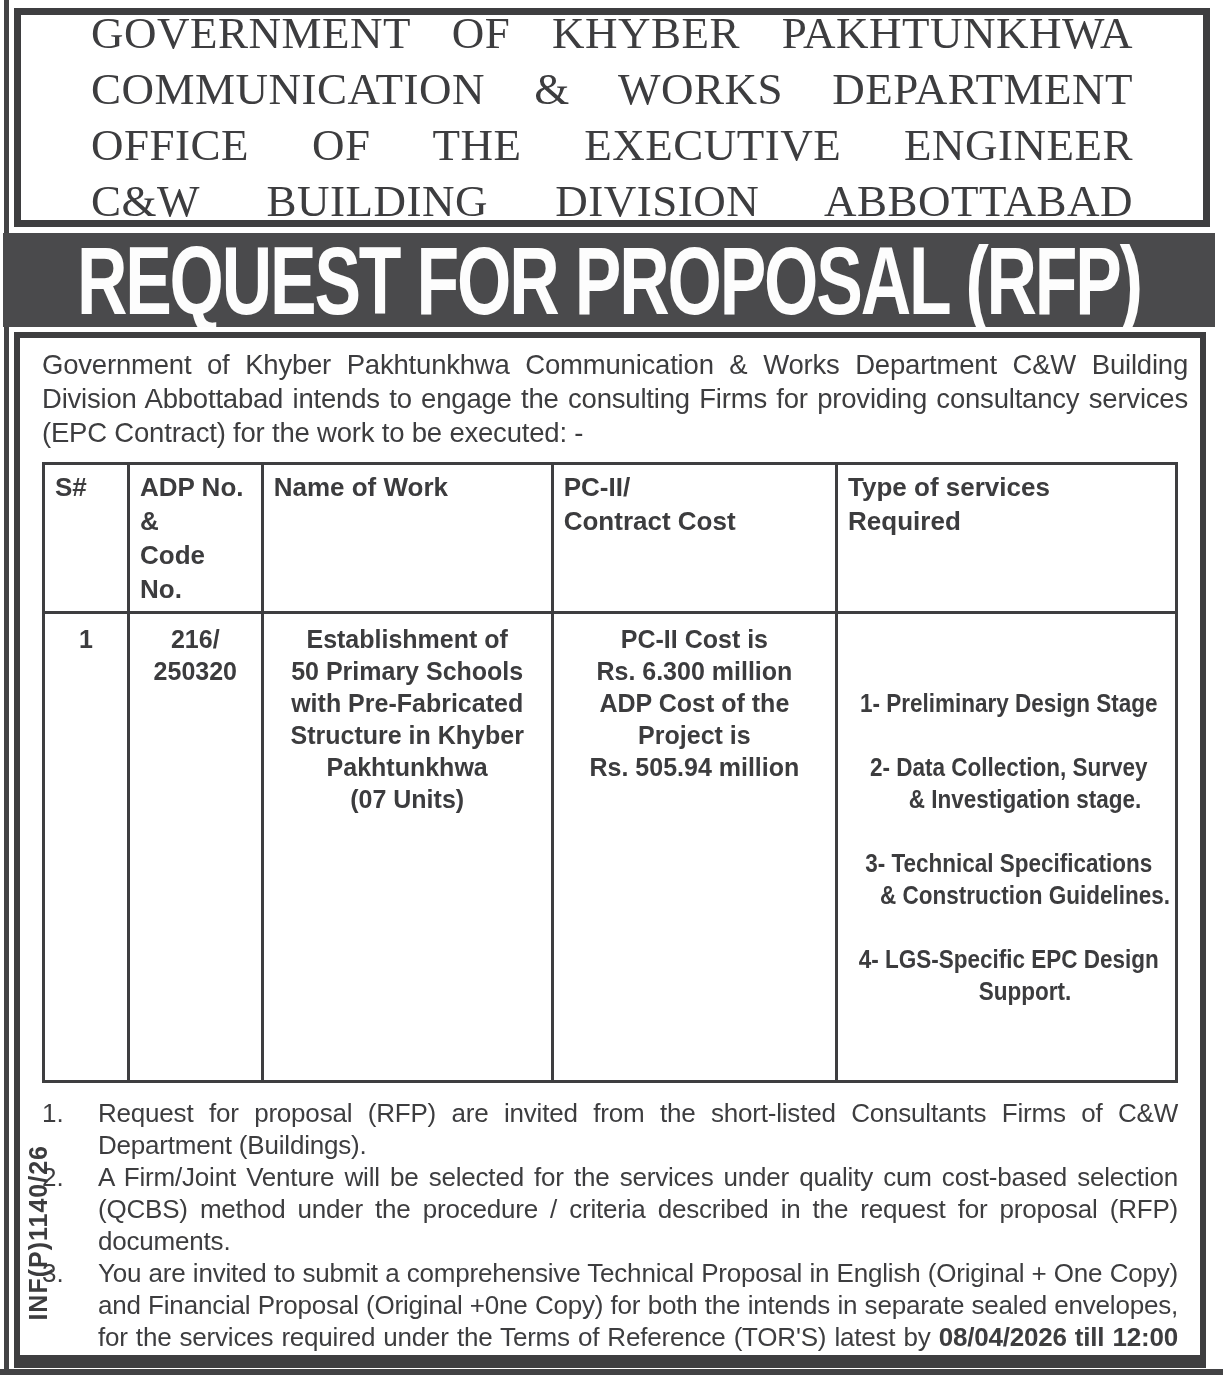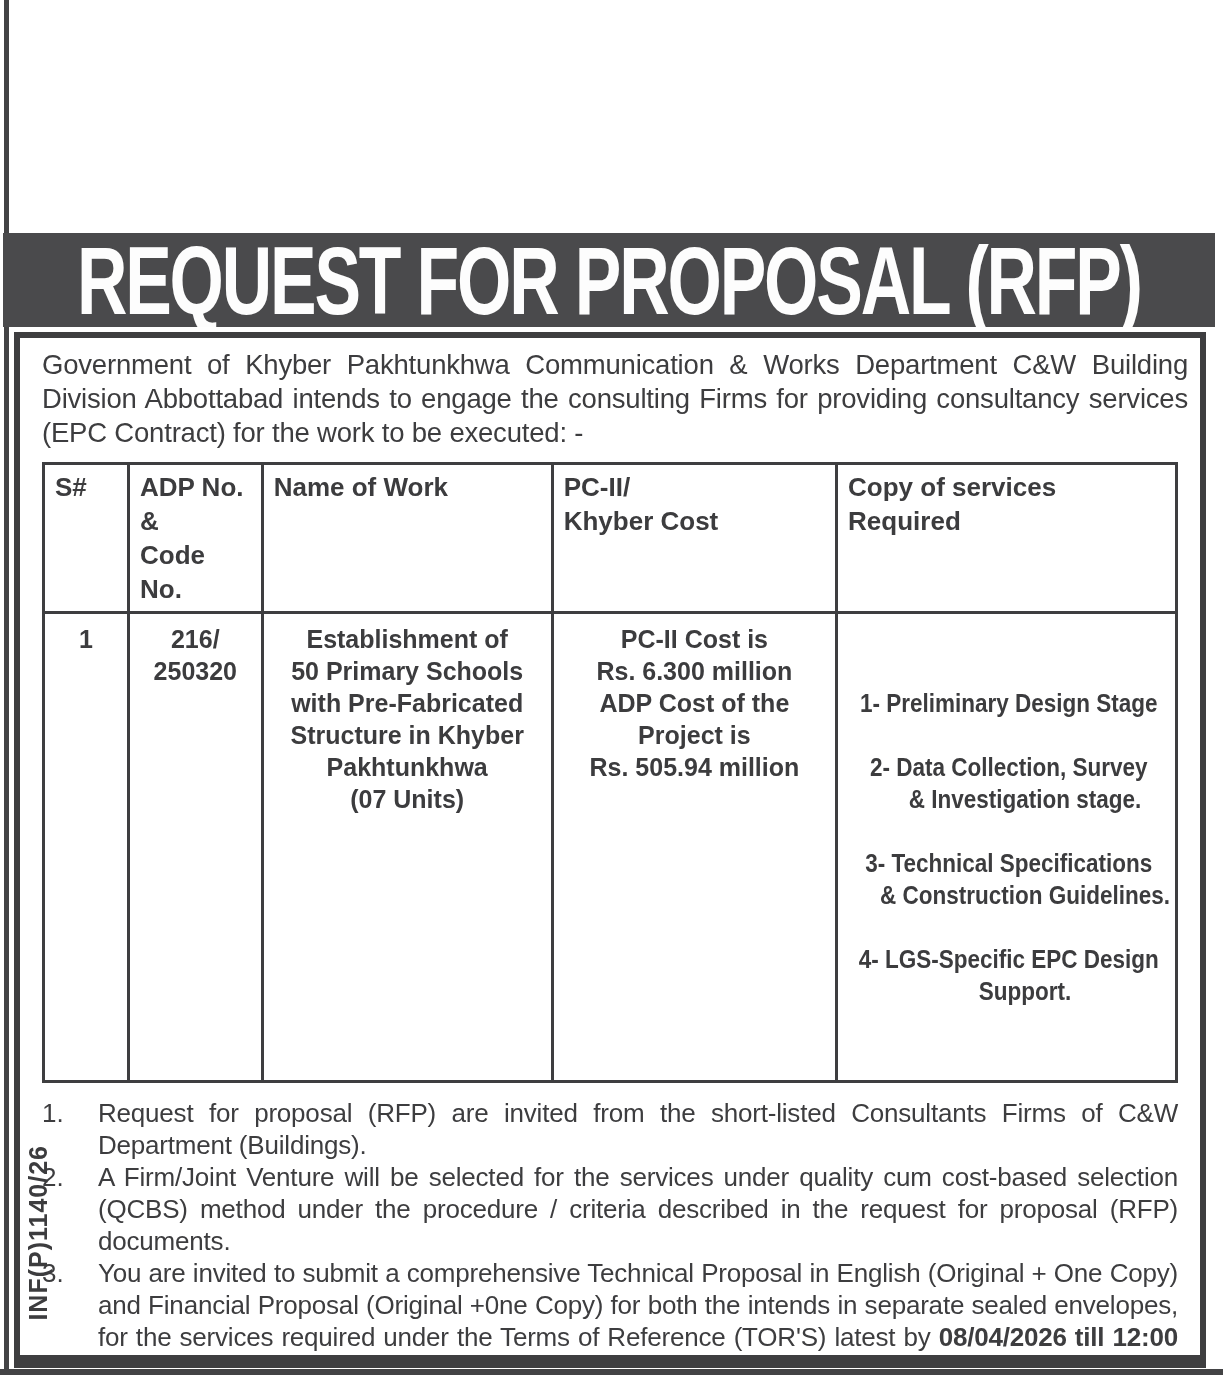--- a/index.html
+++ b/index.html
@@ -101,20 +101,26 @@
     white-space:nowrap;
   }
 </style>
 </head>
 <body>
 
 <div class="page">
   <div class="edge-left"></div>
   <div class="edge-bottom"></div>
 
+  <div class="letterhead">
+    <div class="letterhead-line">GOVERNMENT OF KHYBER PAKHTUNKHWA</div>
+    <div class="letterhead-line">COMMUNICATION &amp; WORKS DEPARTMENT</div>
+    <div class="letterhead-line">OFFICE OF THE EXECUTIVE ENGINEER</div>
+    <div class="letterhead-line">C&amp;W BUILDING DIVISION ABBOTTABAD</div>
+  </div>
 
   <div class="rfp-banner">
     <span class="big">REQUEST FOR PROPOSAL (RFP)</span>
   </div>
 
   <div class="notice-body">
 
     <p class="intro">Government of Khyber Pakhtunkhwa Communication &amp; Works Department C&amp;W Building Division Abbottabad intends to engage the consulting Firms for providing consultancy services (EPC Contract) for the work to be executed: -</p>
 
     <table class="works">
@@ -125,22 +131,22 @@
           <col class="c4">
           <col class="c5">
       </colgroup>
       <thead>
         <tr>
           <th>S#</th>
           <th>ADP No. &amp;
 Code No.</th>
           <th>Name of Work</th>
           <th>PC-II/
-Khyber Cost</th>
-          <th>Copy of services
+Contract Cost</th>
+          <th>Type of services
 Required</th>
         </tr>
       </thead>
       <tbody>
         <tr>
           <td class="c-serial">1</td>
           <td class="c-adp">216/
 250320</td>
           <td class="c-work">Establishment of
 50 Primary Schools

